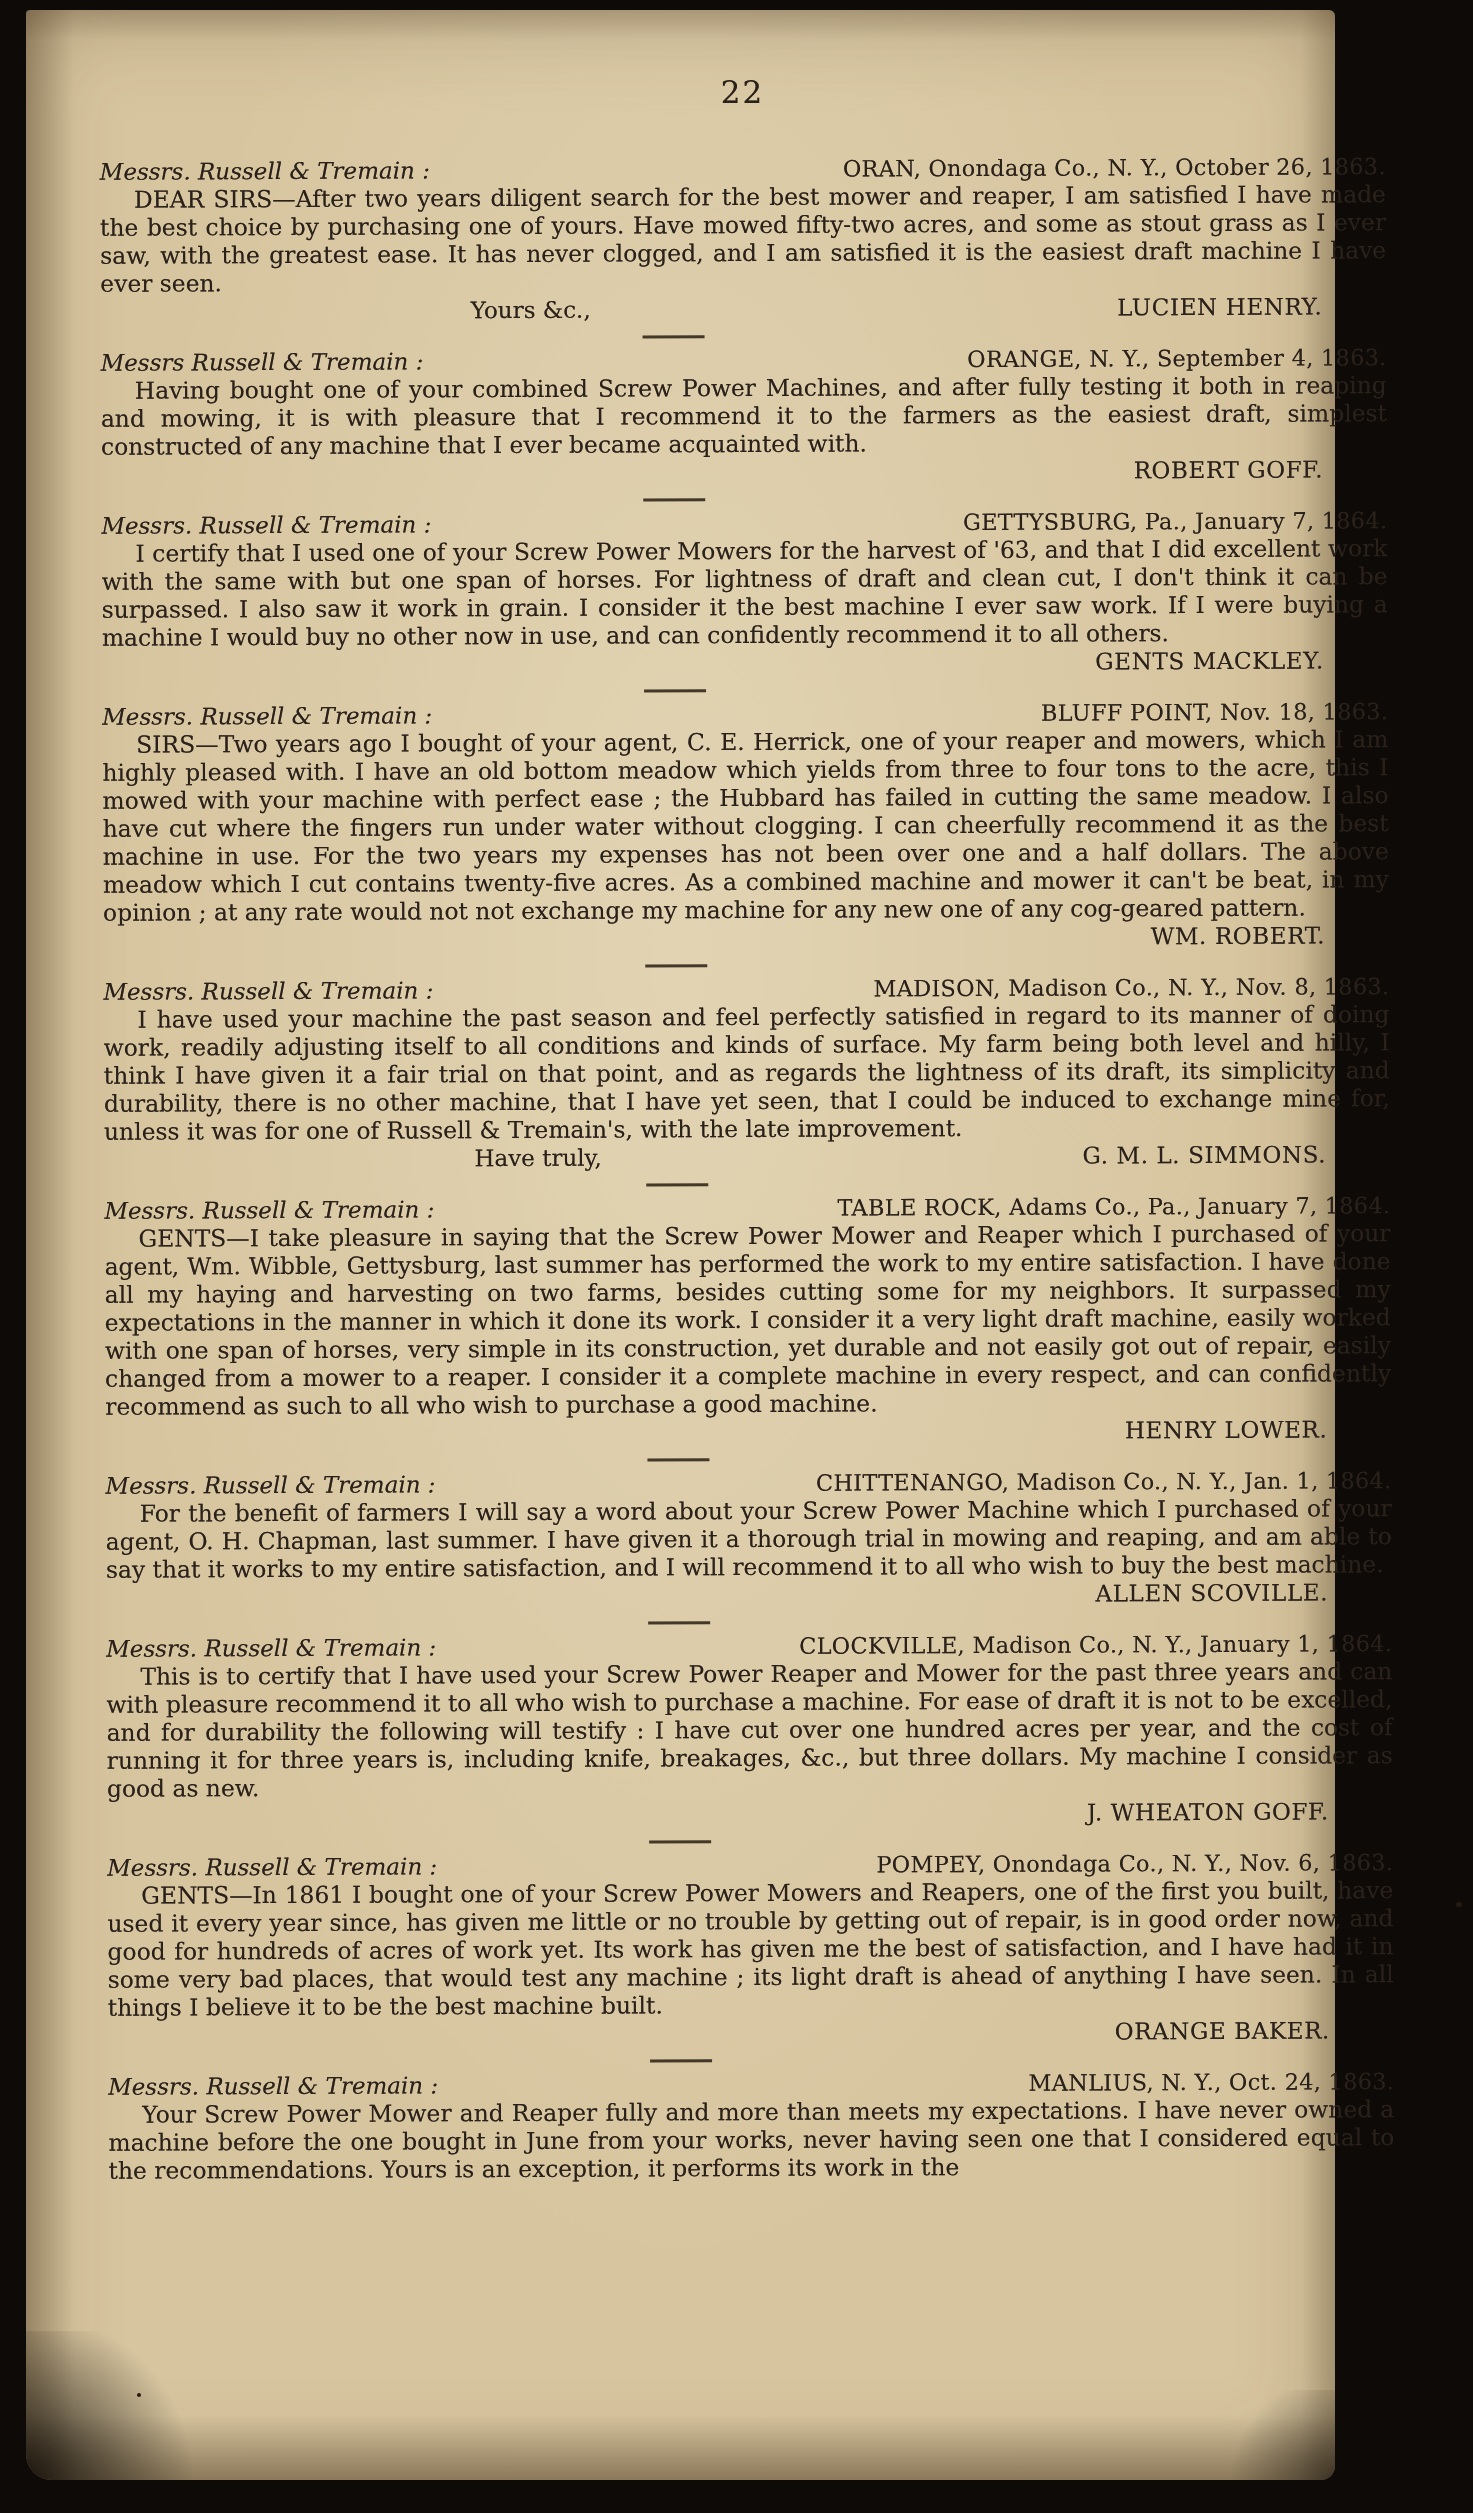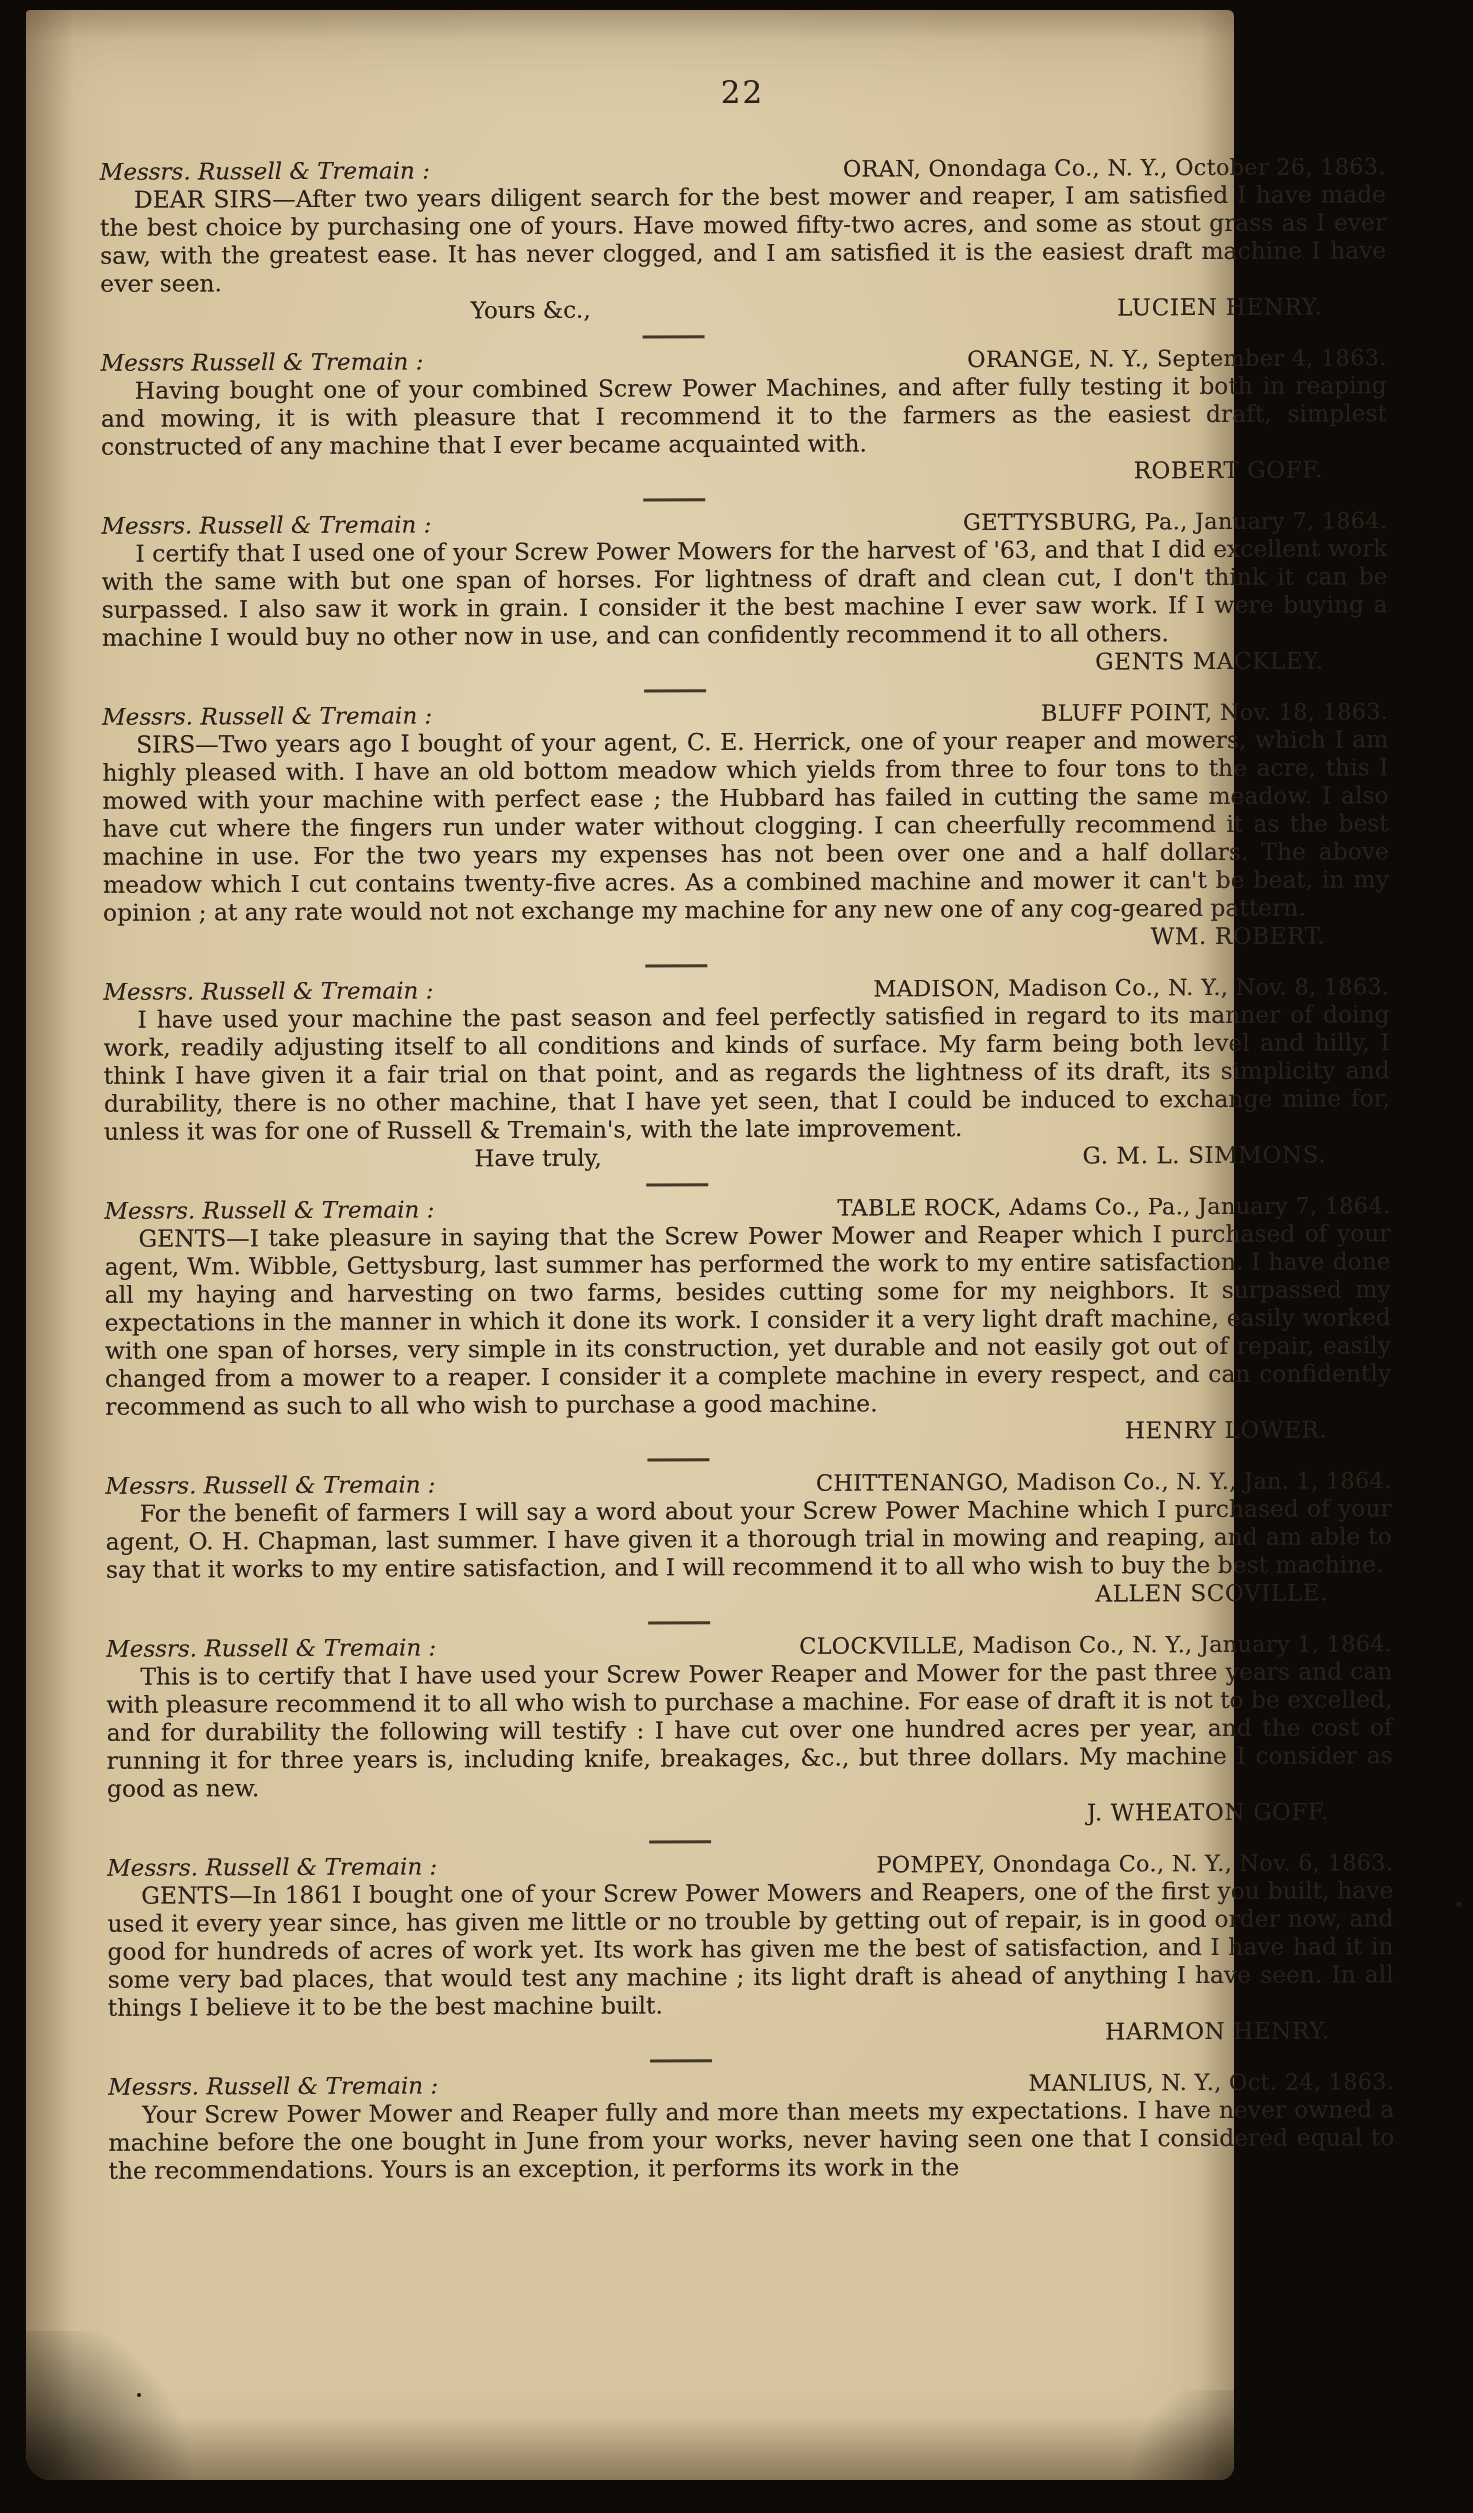--- a/index.html
+++ b/index.html
@@ -6,21 +6,21 @@
   html, body { margin: 0; padding: 0; }
   body {
     width: 1474px; height: 2513px;
     background: #0d0a07;
     position: relative; overflow: hidden;
     font-family: "DejaVu Serif", serif;
     color: #2a211a;
   }
   .paper {
     position: absolute; left: 26px; top: 10px;
-    width: 1208px; height: 2470px;
+    width: 1309px; height: 2470px;
     background:
       radial-gradient(ellipse at 50% 38%, rgba(255,250,232,0.28), rgba(255,250,232,0) 62%),
       linear-gradient(90deg, rgba(70,50,25,0.32) 0px, rgba(70,50,25,0) 48px),
       linear-gradient(270deg, rgba(70,50,25,0.22) 0px, rgba(70,50,25,0) 34px),
       linear-gradient(0deg, rgba(55,38,18,0.38) 0px, rgba(55,38,18,0) 64px),
       linear-gradient(180deg, rgba(55,38,18,0.20) 0px, rgba(55,38,18,0) 30px),
       #d7c59f;
     border-radius: 4px 6px 14px 26px;
     box-shadow: inset 0 0 90px rgba(72,52,26,0.35);
   }
@@ -184,21 +184,21 @@
       <div class="divider"></div>
     </section>
 
     <section class="letter">
       <div class="letter-head">
         <span class="salutation">Messrs. Russell &amp; Tremain :</span>
         <span class="dateline">POMPEY, Onondaga Co., N. Y., Nov. 6, 1863.</span>
       </div>
       <p class="body">GENTS—In 1861 I bought one of your Screw Power Mowers and Reapers, one of the first you built, have used it every year since, has given me little or no trouble by getting out of repair, is in good order now, and good for hundreds of acres of work yet. Its work has given me the best of satisfaction, and I have had it in some very bad places, that would test any machine ; its light draft is ahead of anything I have seen. In all things I believe it to be the best machine built.</p>
       <div class="sig-row">
-        <span class="signature">HARMON HENRY.</span>
+        <span class="signature">ORANGE BAKER.</span>
       </div>
       <div class="divider"></div>
     </section>
 
     <section class="letter">
       <div class="letter-head">
         <span class="salutation">Messrs. Russell &amp; Tremain :</span>
         <span class="dateline">MANLIUS, N. Y., Oct. 24, 1863.</span>
       </div>
       <p class="body">Your Screw Power Mower and Reaper fully and more than meets my expectations. I have never owned a machine before the one bought in June from your works, never having seen one that I considered equal to the recommendations. Yours is an exception, it performs its work in the</p>

